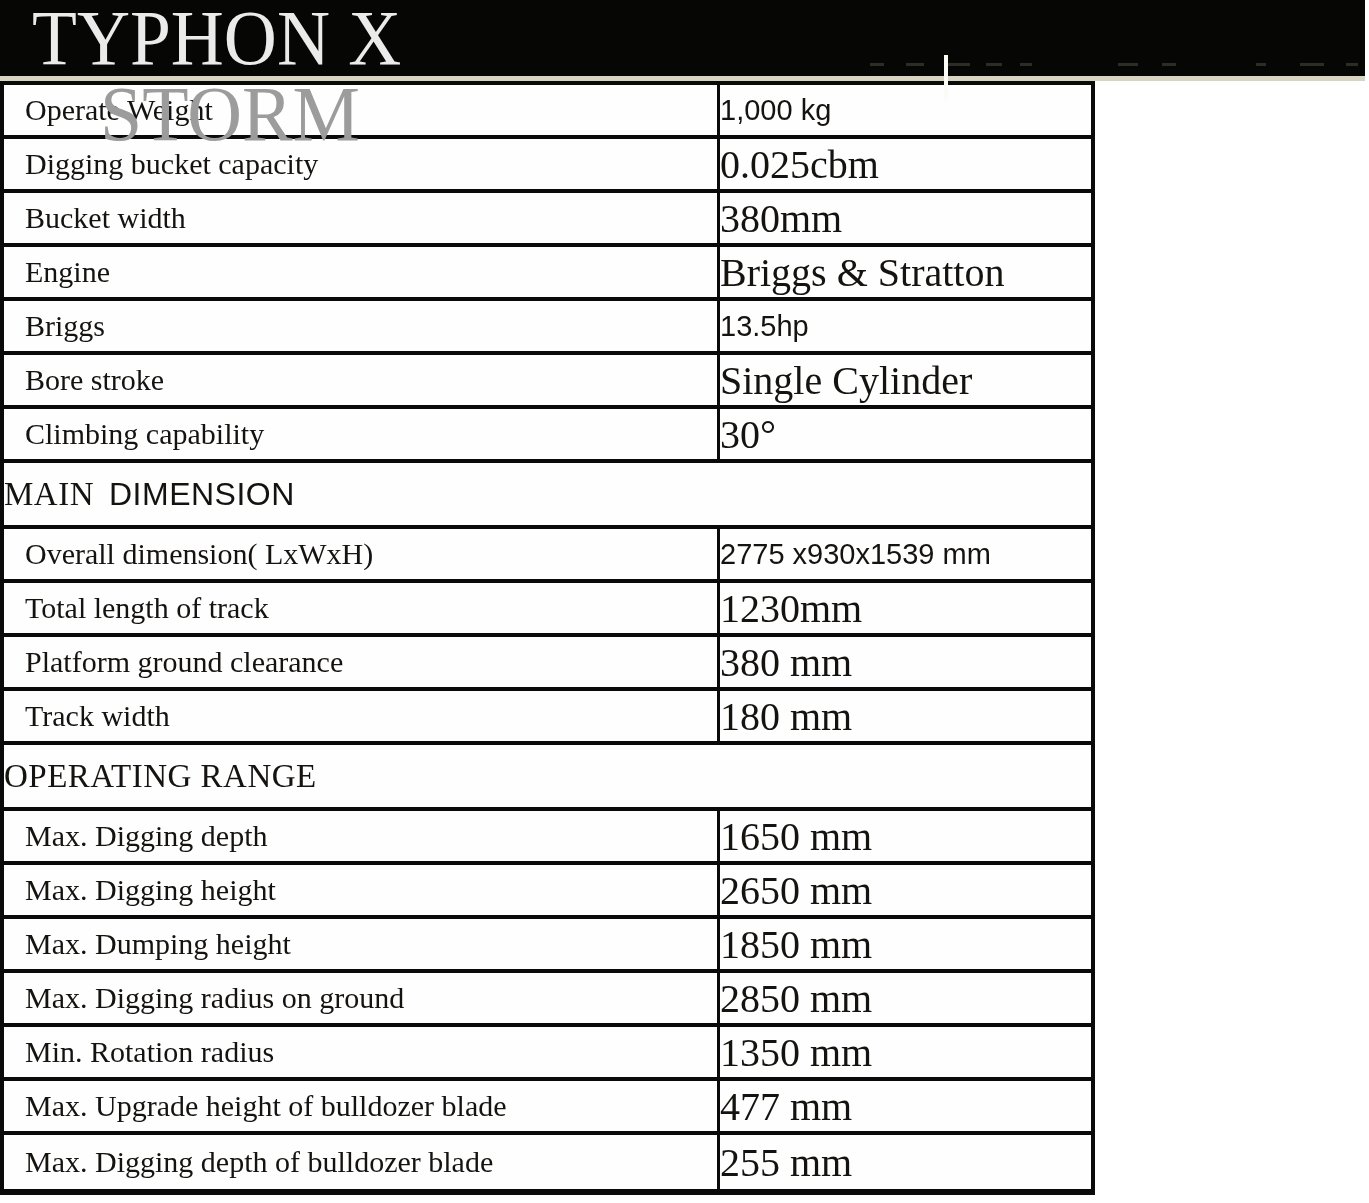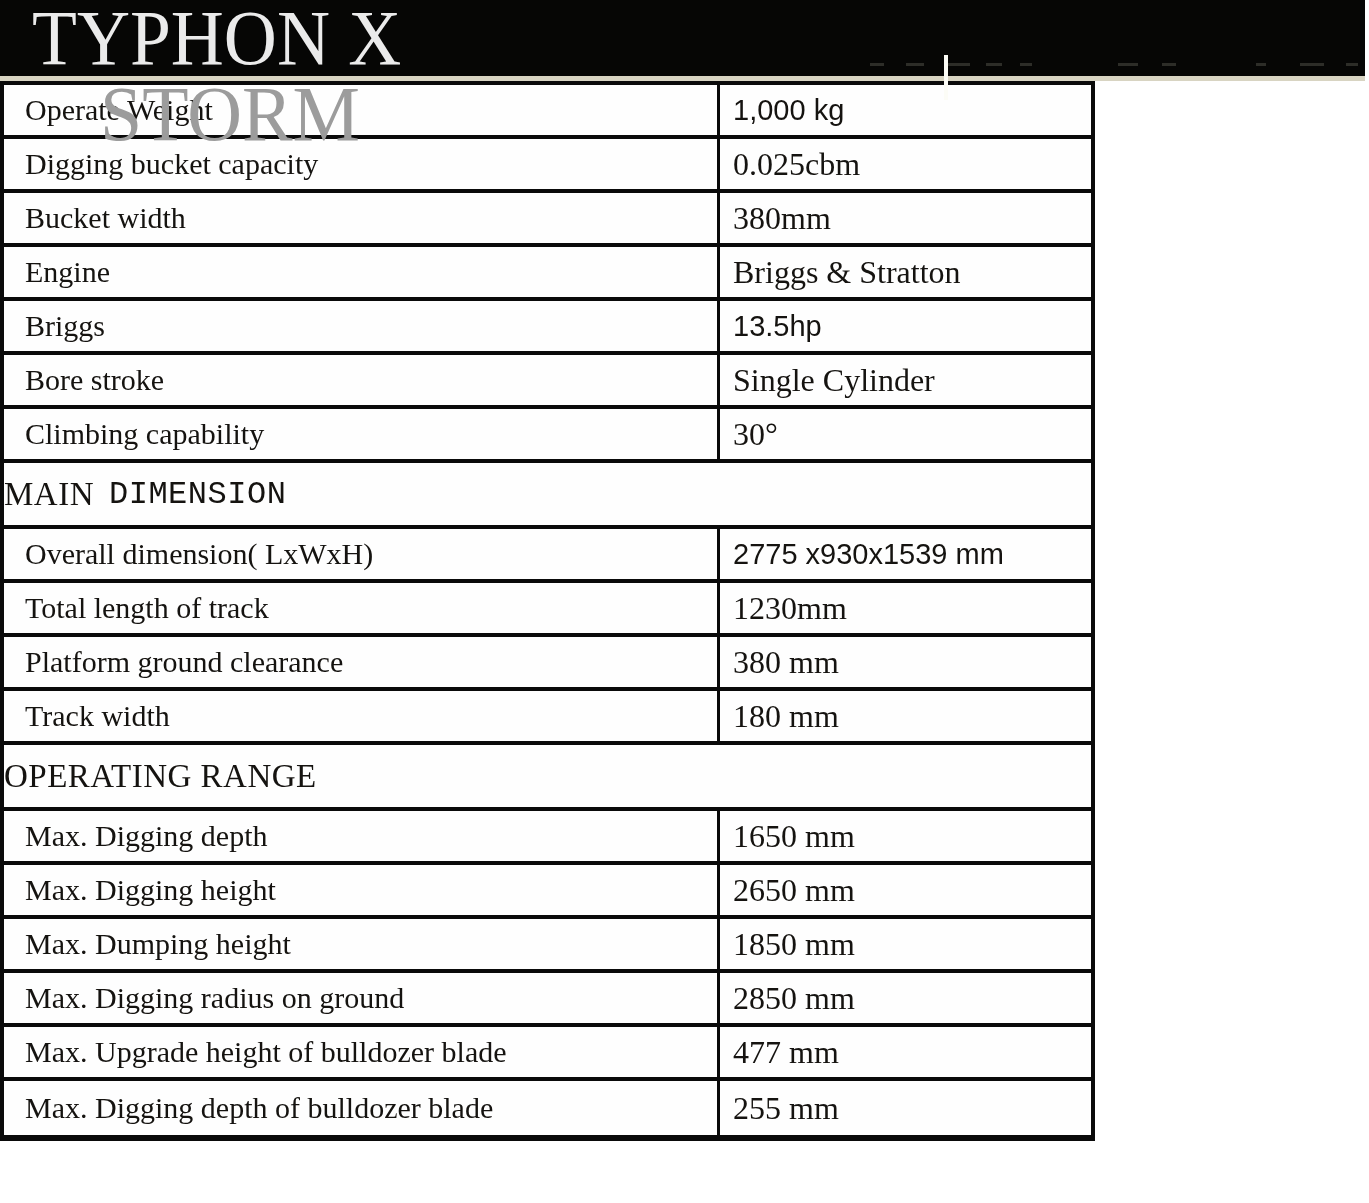--- a/index.html
+++ b/index.html
@@ -74,35 +74,35 @@
     border-bottom:4px solid var(--c-border, #0b0b0b);
   }
   .row:last-child{ border-bottom:none; }
   .row.section{ height:66px; }
   .cell{ display:flex; align-items:center; }
   .cell.label{
     width:716px; flex:0 0 716px;
     border-right:3px solid var(--c-border, #0b0b0b);
     padding-left:21px; padding-right:8px;
   }
-  .cell.value{ flex:1 1 auto; padding-left:13px; }
+  .cell.value{ flex:1 1 auto; }
   .cell.section-label{ width:100%; }
   .label-text{ display:inline; white-space:pre-wrap; }
   .part{ font-size:30px; }
-  .part.sans{ font-family:Liberation Mono, monospace; font-size:29px; }
+  .part.sans{ font-family:Liberation Sans, sans-serif; font-size:29px; }
   .part.wavy{
     text-decoration-style:wavy;
     text-decoration-color:#8f8f8f;
     text-decoration-thickness:2px;
     text-underline-offset:7px;
   }
   .section .part{ font-size:33px; letter-spacing:.5px; }
   .section .part.sans{ font-size:32px; }
   .section .part + .part{ margin-left:15px; }
-  .value-text{ font-size:32px; }
+  .value-text{ font-size:40px; }
   .value-text.sans{ font-family:"Liberation Sans", sans-serif; font-size:29px; }
 </style>
 </head>
 <body>
 
 <div class="page" style="--c-bar-bg: #060605; --c-title-primary: #ebebeb; --c-title-secondary: #9c9c9c; --c-accent-strip: #d8d4c2; --c-border: #0a0a0a;">
 
   <div class="header">
     <div class="title">
       <span class="t-primary">TYPHON X</span>
@@ -267,20 +267,28 @@
 
   <div class="row">
     <div class="cell label">
       <span class="label-text"><span class="part serif">Max. Digging radius on ground</span></span>
     </div>
     <div class="cell value">
       <span class="value-text">2850 mm</span>
     </div>
   </div>
 
+  <div class="row">
+    <div class="cell label">
+      <span class="label-text"><span class="part serif">Min. Rotation radius</span></span>
+    </div>
+    <div class="cell value">
+      <span class="value-text">1350 mm</span>
+    </div>
+  </div>
 
   <div class="row">
     <div class="cell label">
       <span class="label-text"><span class="part serif">Max. Upgrade height of bulldozer blade</span></span>
     </div>
     <div class="cell value">
       <span class="value-text">477 mm</span>
     </div>
   </div>
 

